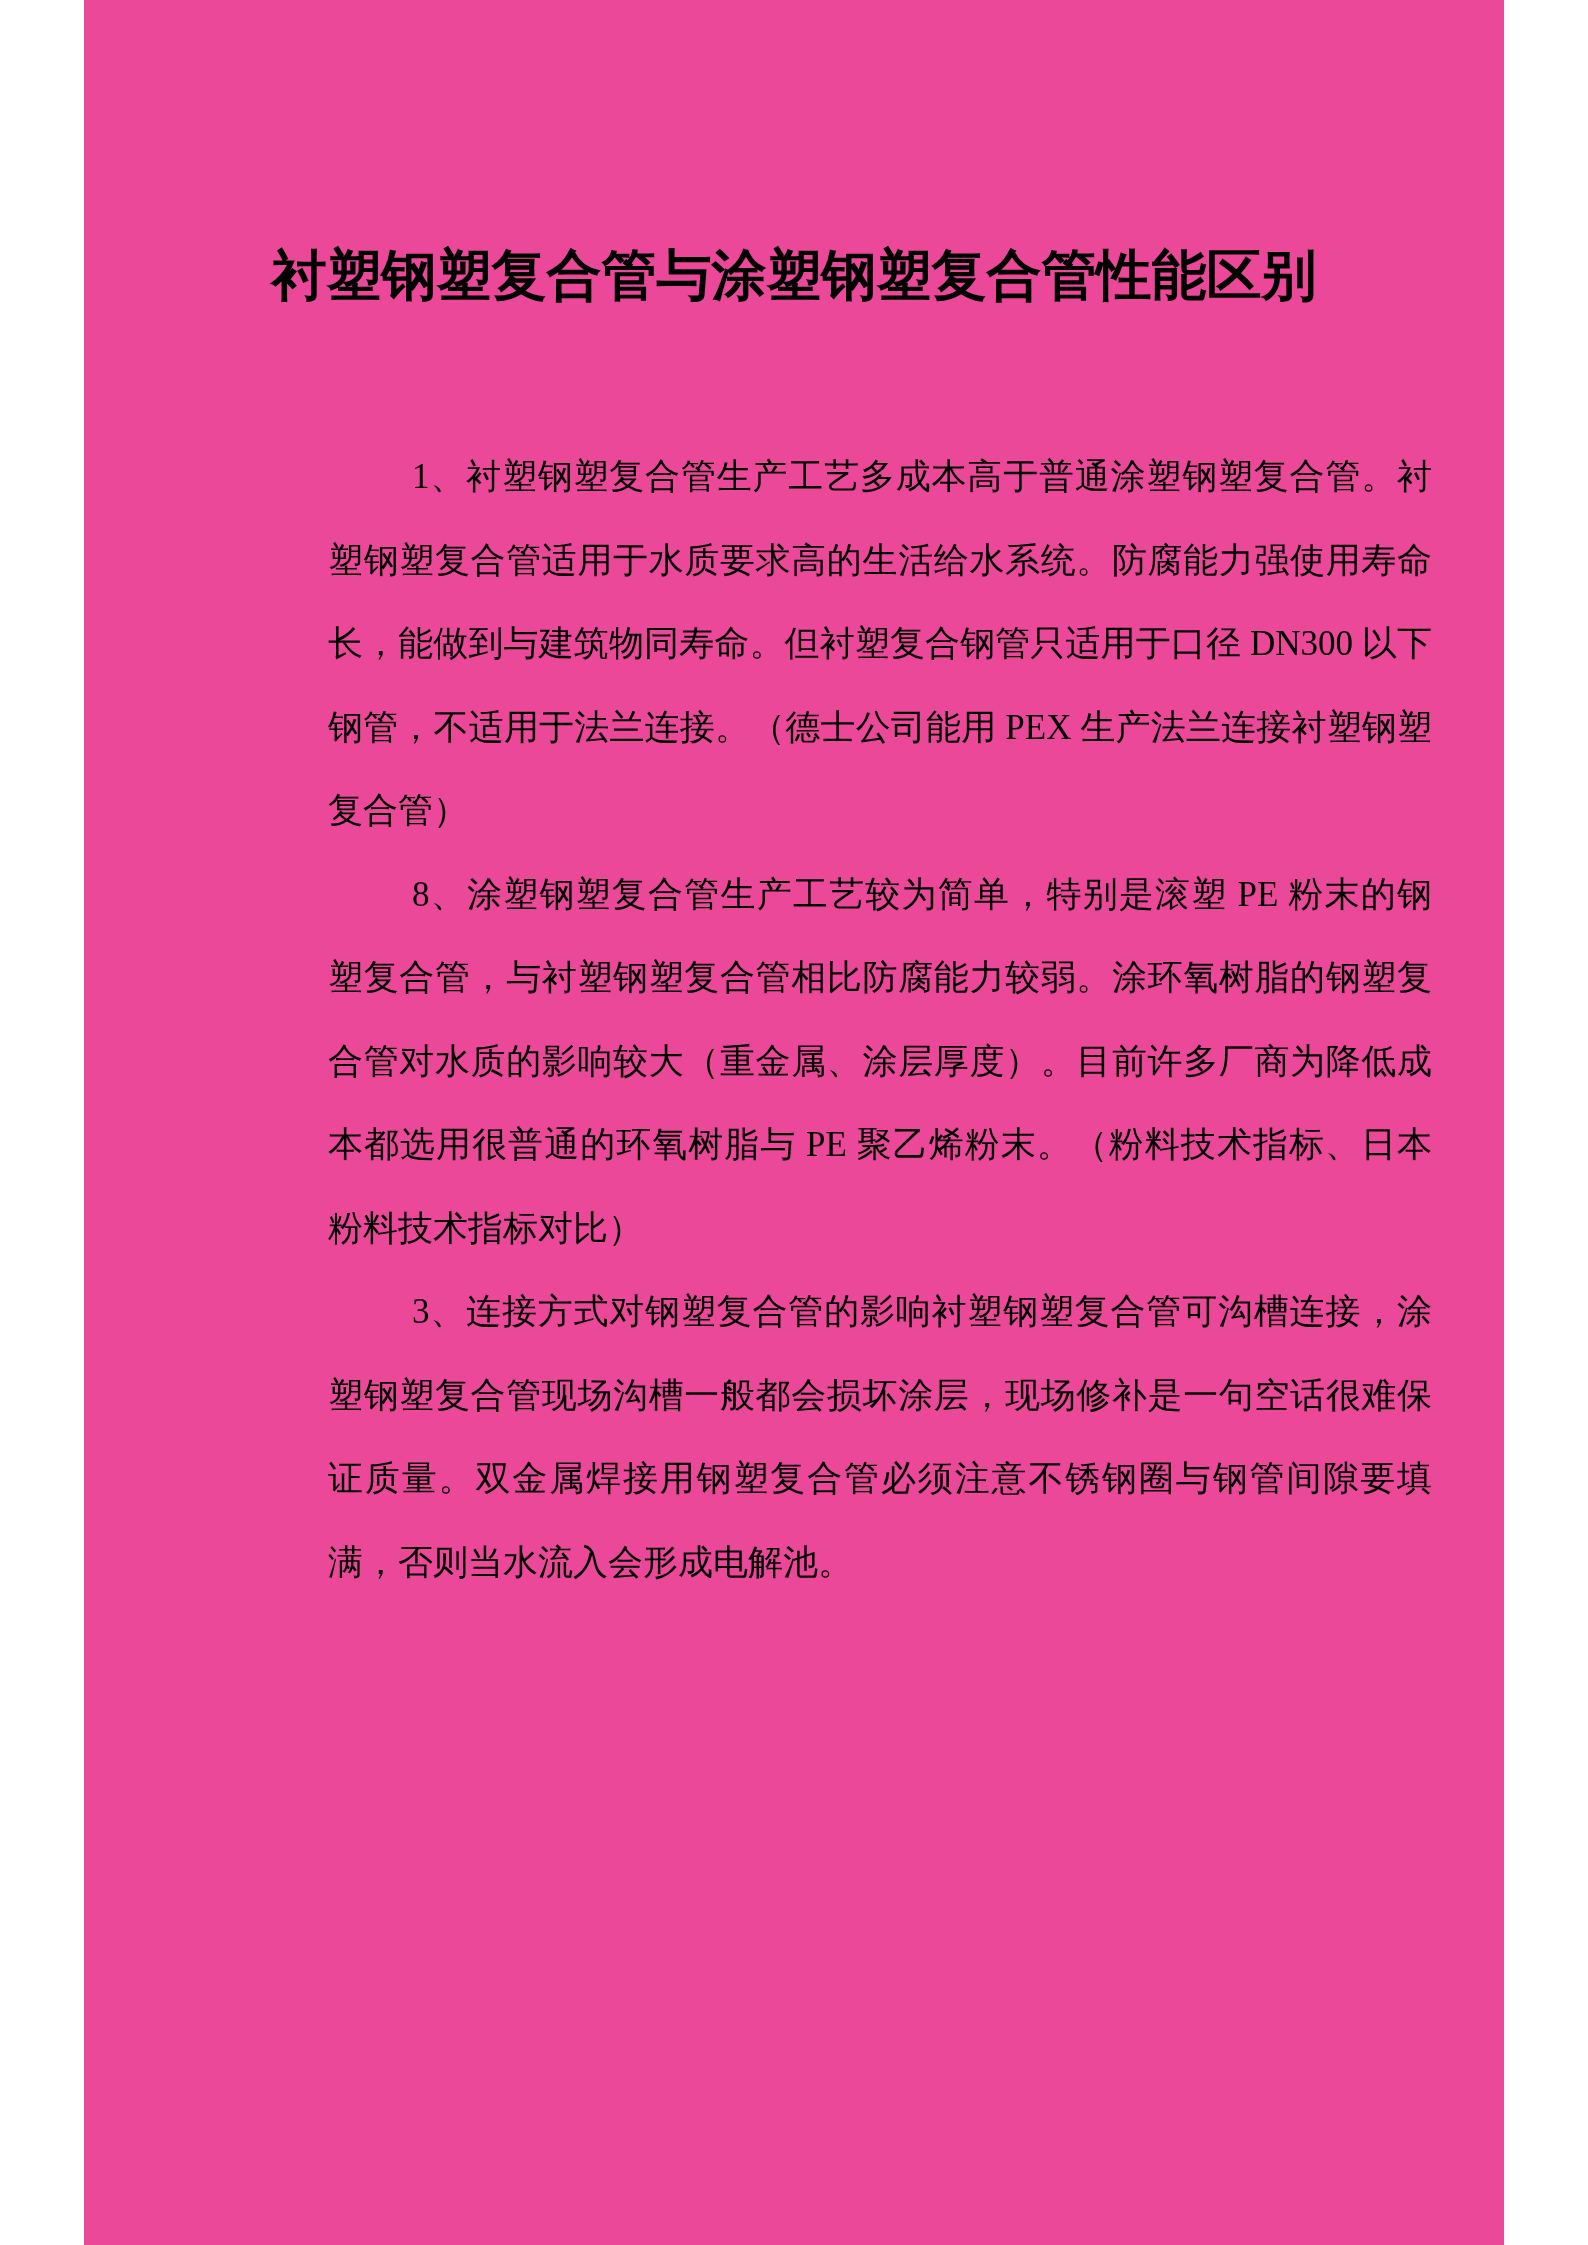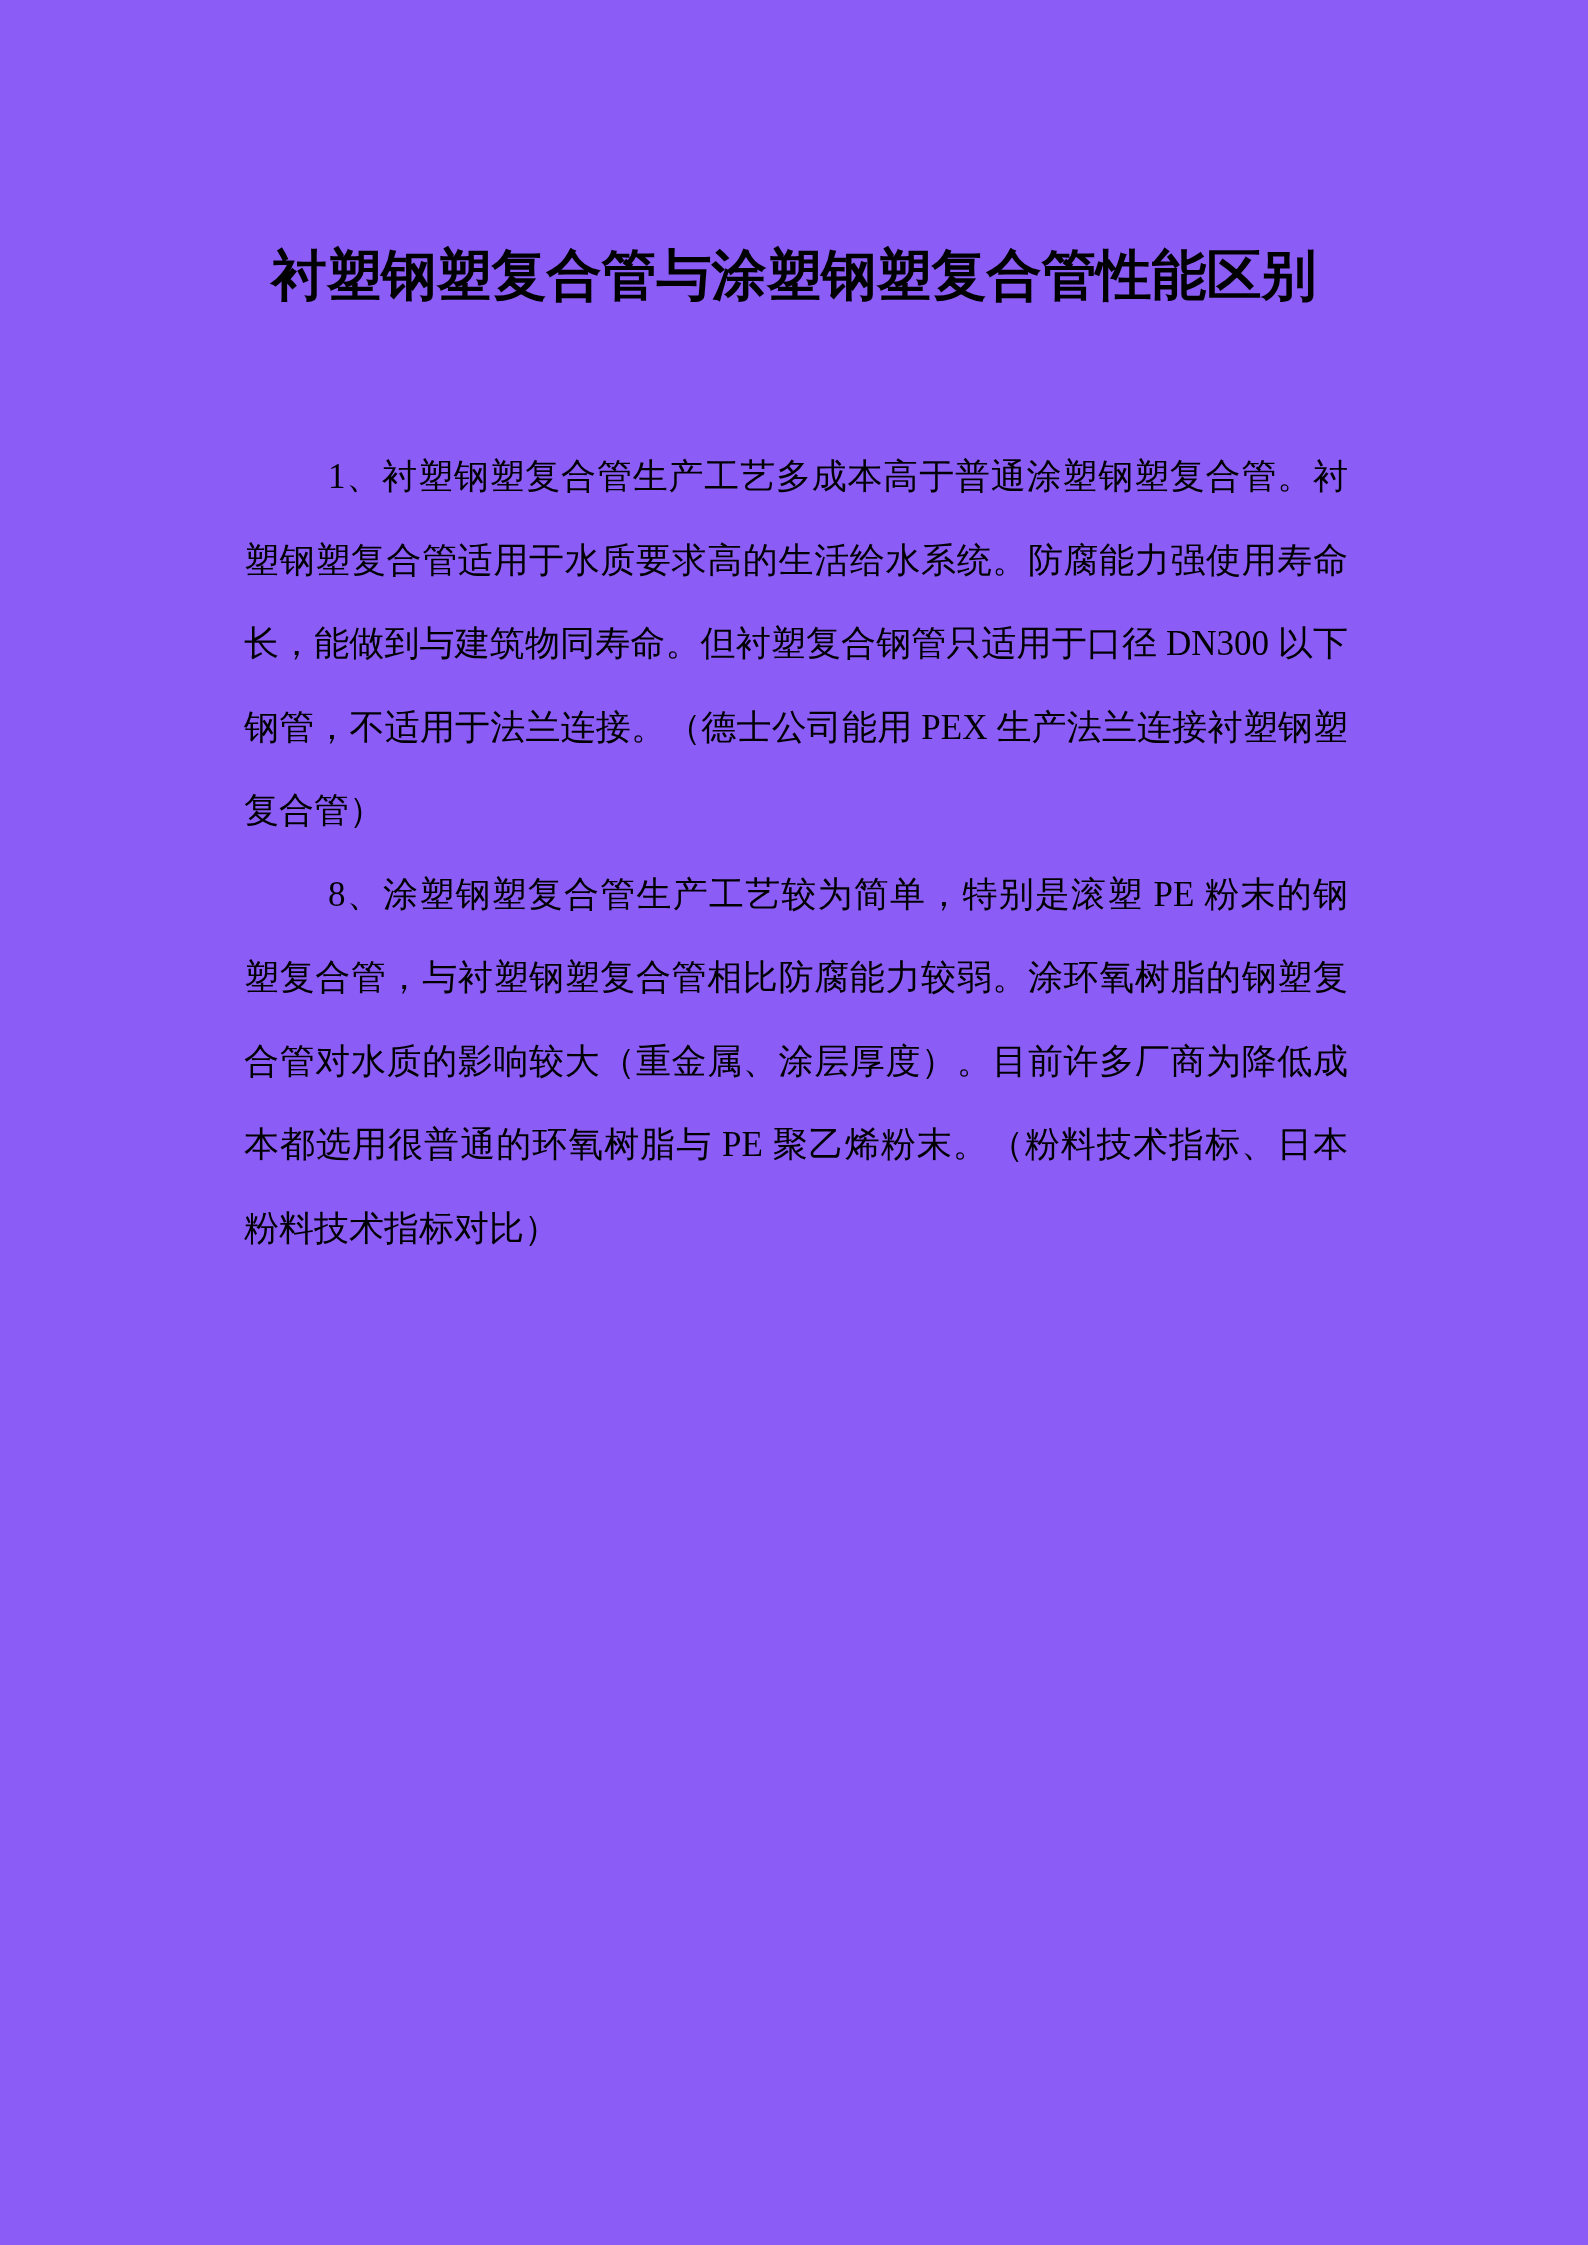--- a/index.html
+++ b/index.html
@@ -2,24 +2,24 @@
 <html><head>
 <meta charset="utf-8">
 <style>
   html, body {
     margin: 0;
     padding: 0;
     background: #ffffff;
   }
   .page {
     position: relative;
-    width: 1588px;
+    width: 1420px;
     height: 2245px;
     margin: 0 auto;
-    background: #8b5cf6;
+    background: #ec4899;
     color: #000000;
     font-family: "Liberation Serif", "DejaVu Serif", serif;
     overflow: hidden;
   }
   .doc-title {
     position: absolute;
     top: 233px;
     left: 50%;
     transform: translateX(-50%);
     width: 1060px;
@@ -50,14 +50,15 @@
 </style>
 </head>
 <body>
 
 <div class="page">
   <h1 class="doc-title">衬塑钢塑复合管与涂塑钢塑复合管性能区别</h1>
 
   <div class="doc-body">
     <p class="doc-paragraph">1、衬塑钢塑复合管生产工艺多成本高于普通涂塑钢塑复合管。衬塑钢塑复合管适用于水质要求高的生活给水系统。防腐能力强使用寿命长，能做到与建筑物同寿命。但衬塑复合钢管只适用于口径 DN300 以下钢管，不适用于法兰连接。（德士公司能用 PEX 生产法兰连接衬塑钢塑复合管）</p>
     <p class="doc-paragraph">8、涂塑钢塑复合管生产工艺较为简单，特别是滚塑 PE 粉末的钢塑复合管，与衬塑钢塑复合管相比防腐能力较弱。涂环氧树脂的钢塑复合管对水质的影响较大（重金属、涂层厚度）。目前许多厂商为降低成本都选用很普通的环氧树脂与 PE 聚乙烯粉末。（粉料技术指标、日本粉料技术指标对比）</p>
+    <p class="doc-paragraph">3、连接方式对钢塑复合管的影响衬塑钢塑复合管可沟槽连接，涂塑钢塑复合管现场沟槽一般都会损坏涂层，现场修补是一句空话很难保证质量。双金属焊接用钢塑复合管必须注意不锈钢圈与钢管间隙要填满，否则当水流入会形成电解池。</p>
   </div>
 </div>
 
 </body></html>

